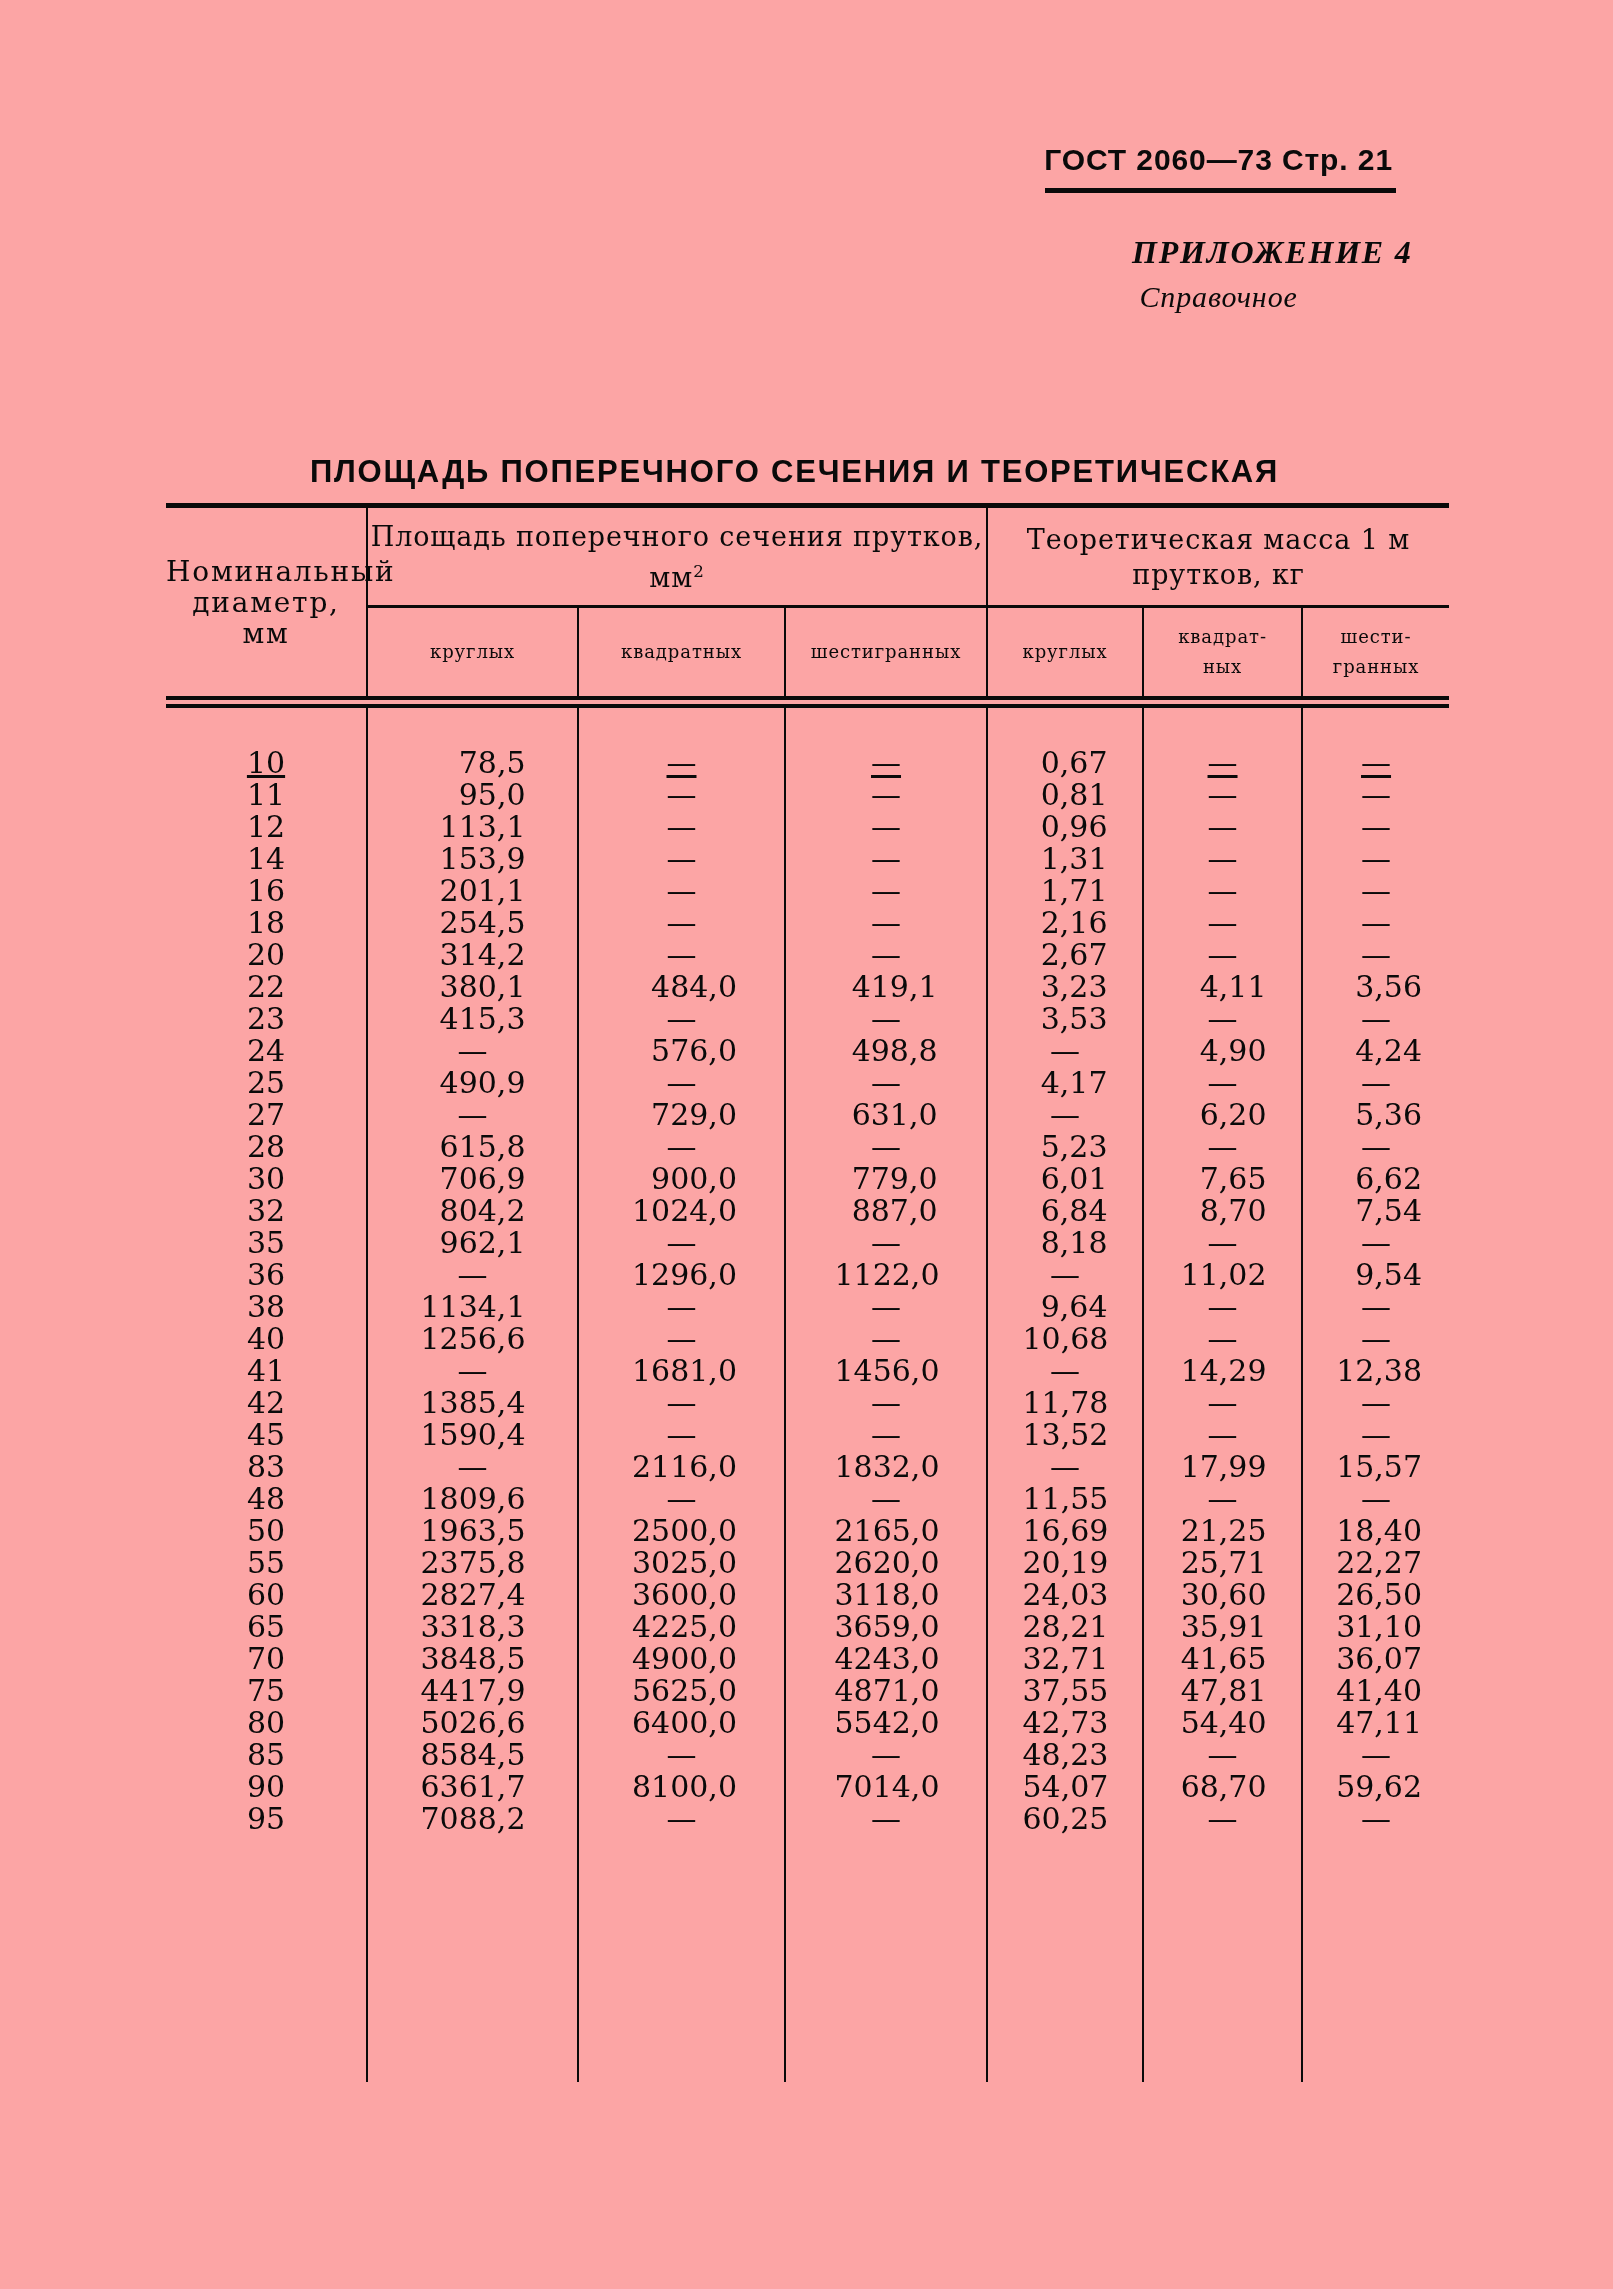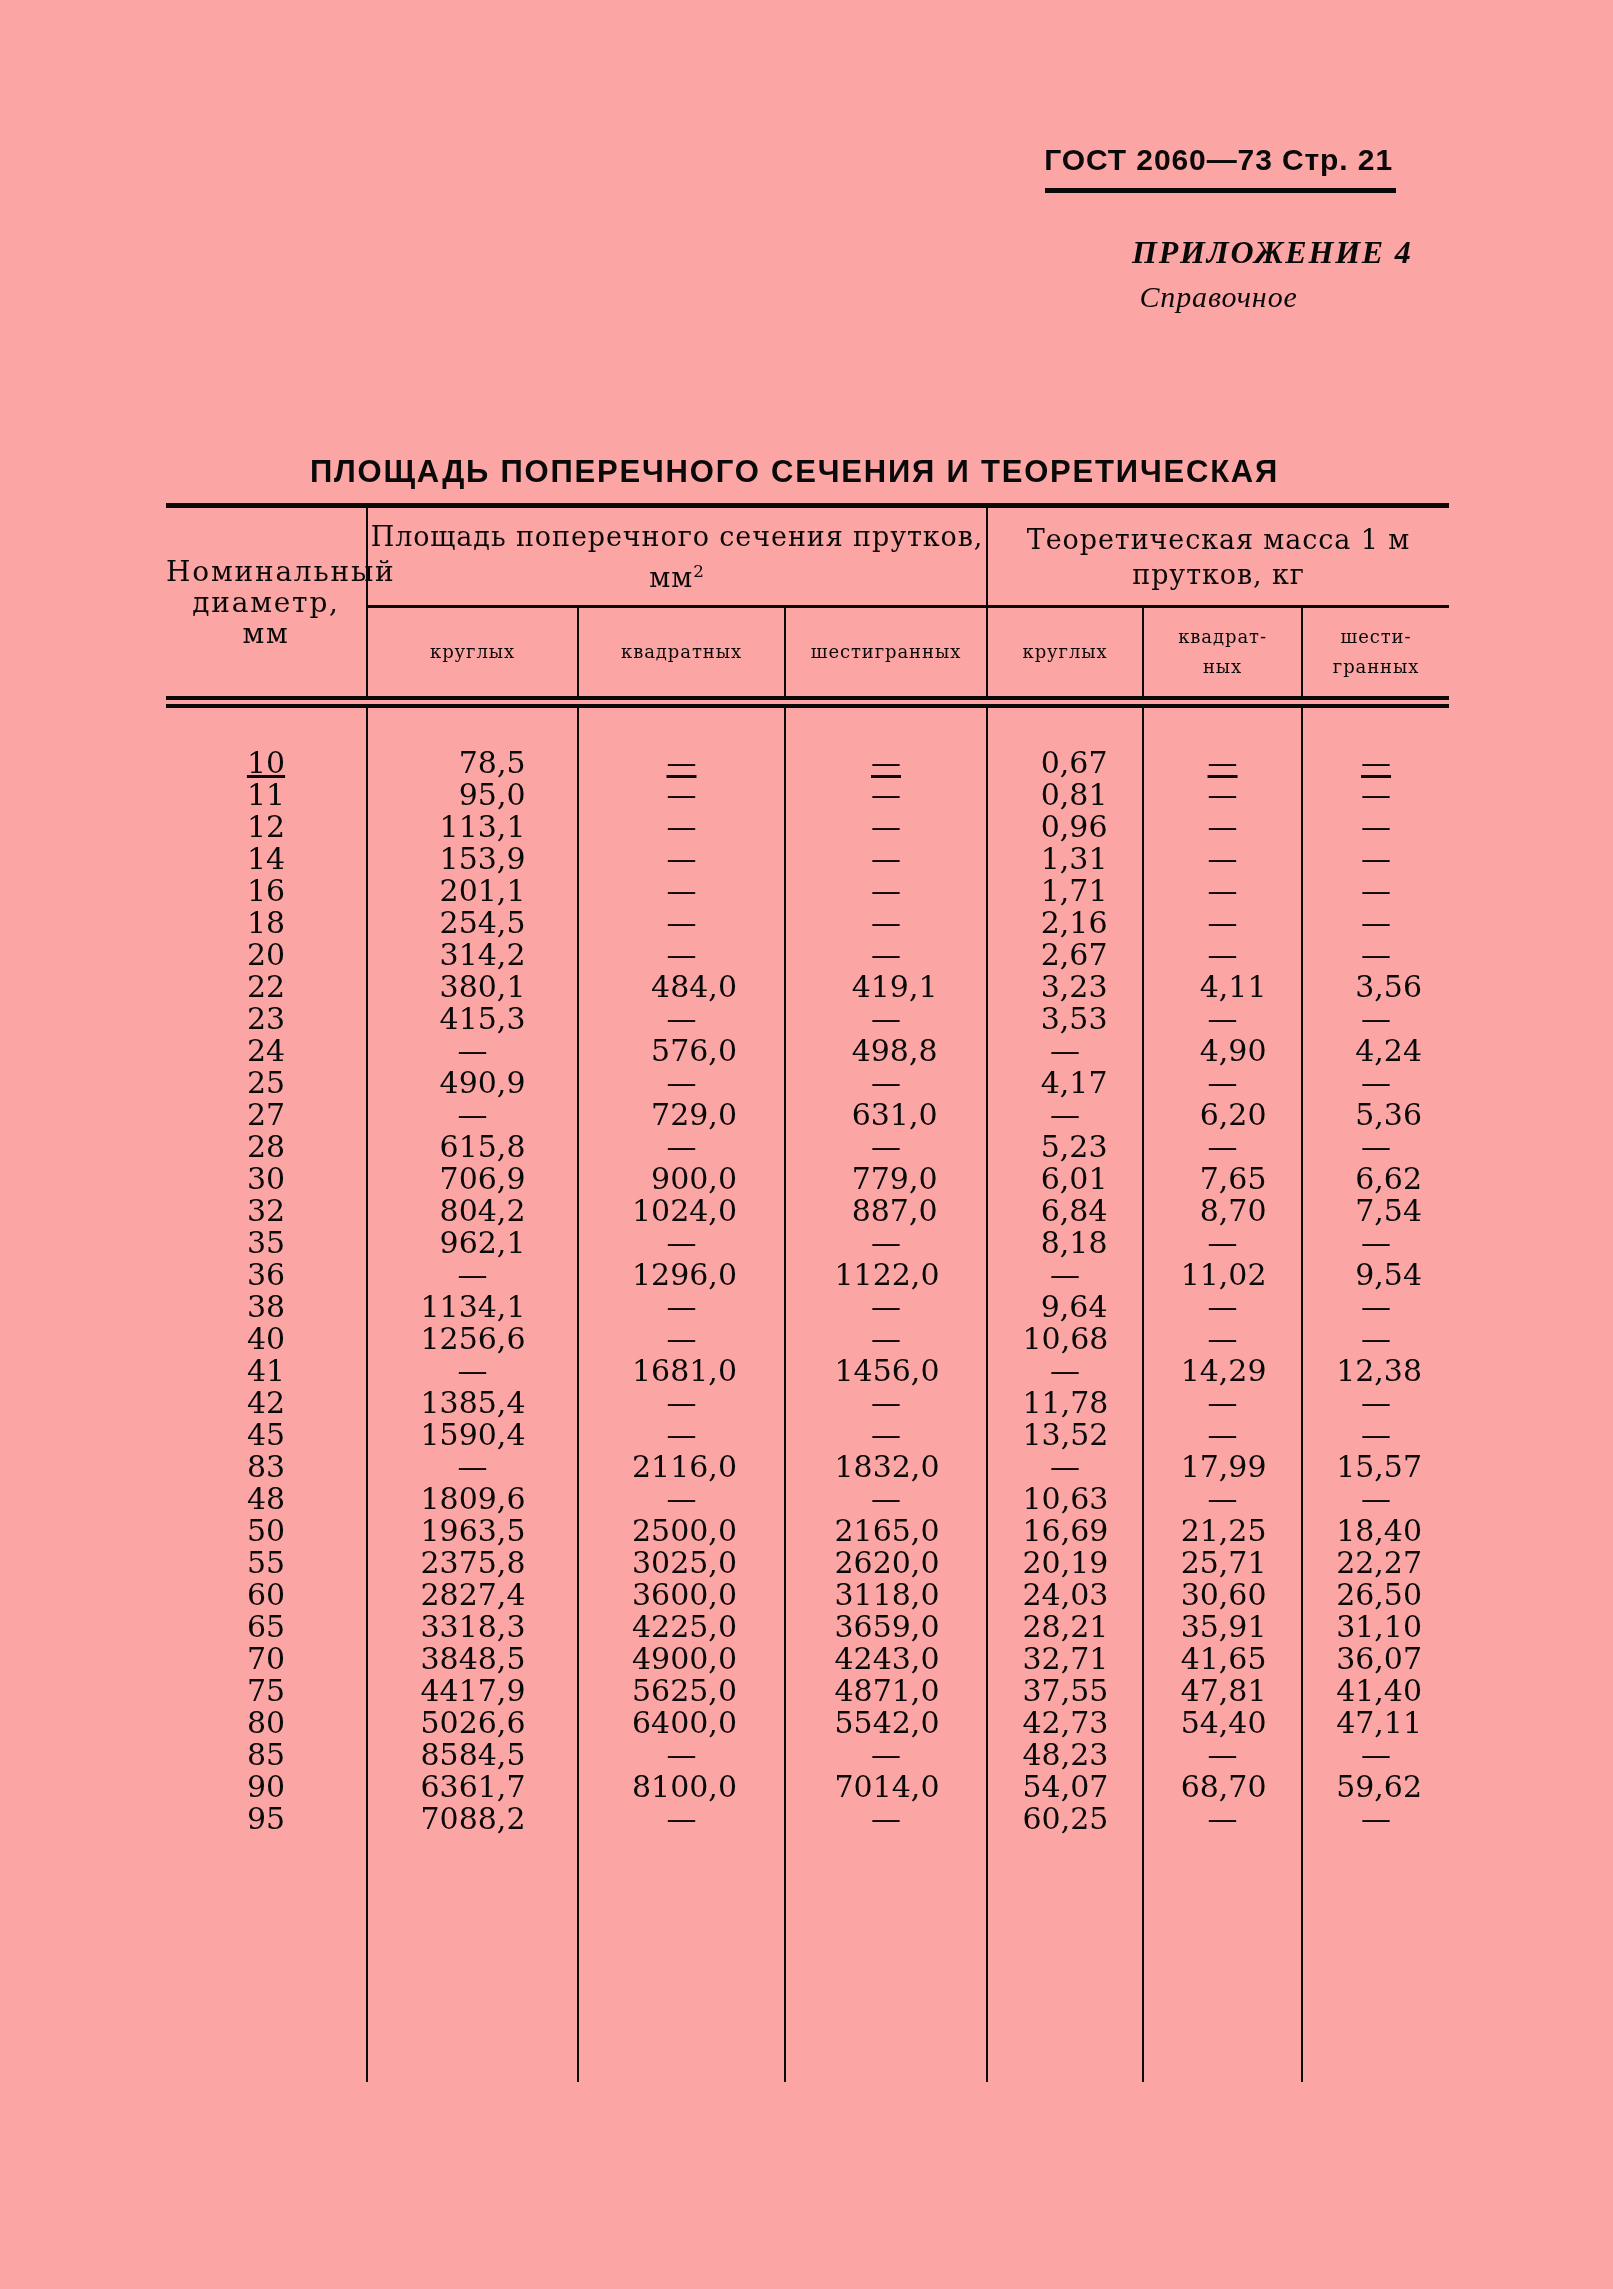--- a/index.html
+++ b/index.html
@@ -402,21 +402,21 @@
           <td><span class="num c3">1832,0</span></td>
           <td>—</td>
           <td><span class="num c5">17,99</span></td>
           <td><span class="num c6">15,57</span></td>
         </tr>
         <tr>
           <td>48</td>
           <td><span class="num c1">1809,6</span></td>
           <td>—</td>
           <td>—</td>
-          <td><span class="num c4">10,63</span></td>
+          <td><span class="num c4">11,55</span></td>
           <td>—</td>
           <td>—</td>
         </tr>
         <tr>
           <td>50</td>
           <td><span class="num c1">1963,5</span></td>
           <td><span class="num c2">2500,0</span></td>
           <td><span class="num c3">2165,0</span></td>
           <td><span class="num c4">16,69</span></td>
           <td><span class="num c5">21,25</span></td>

